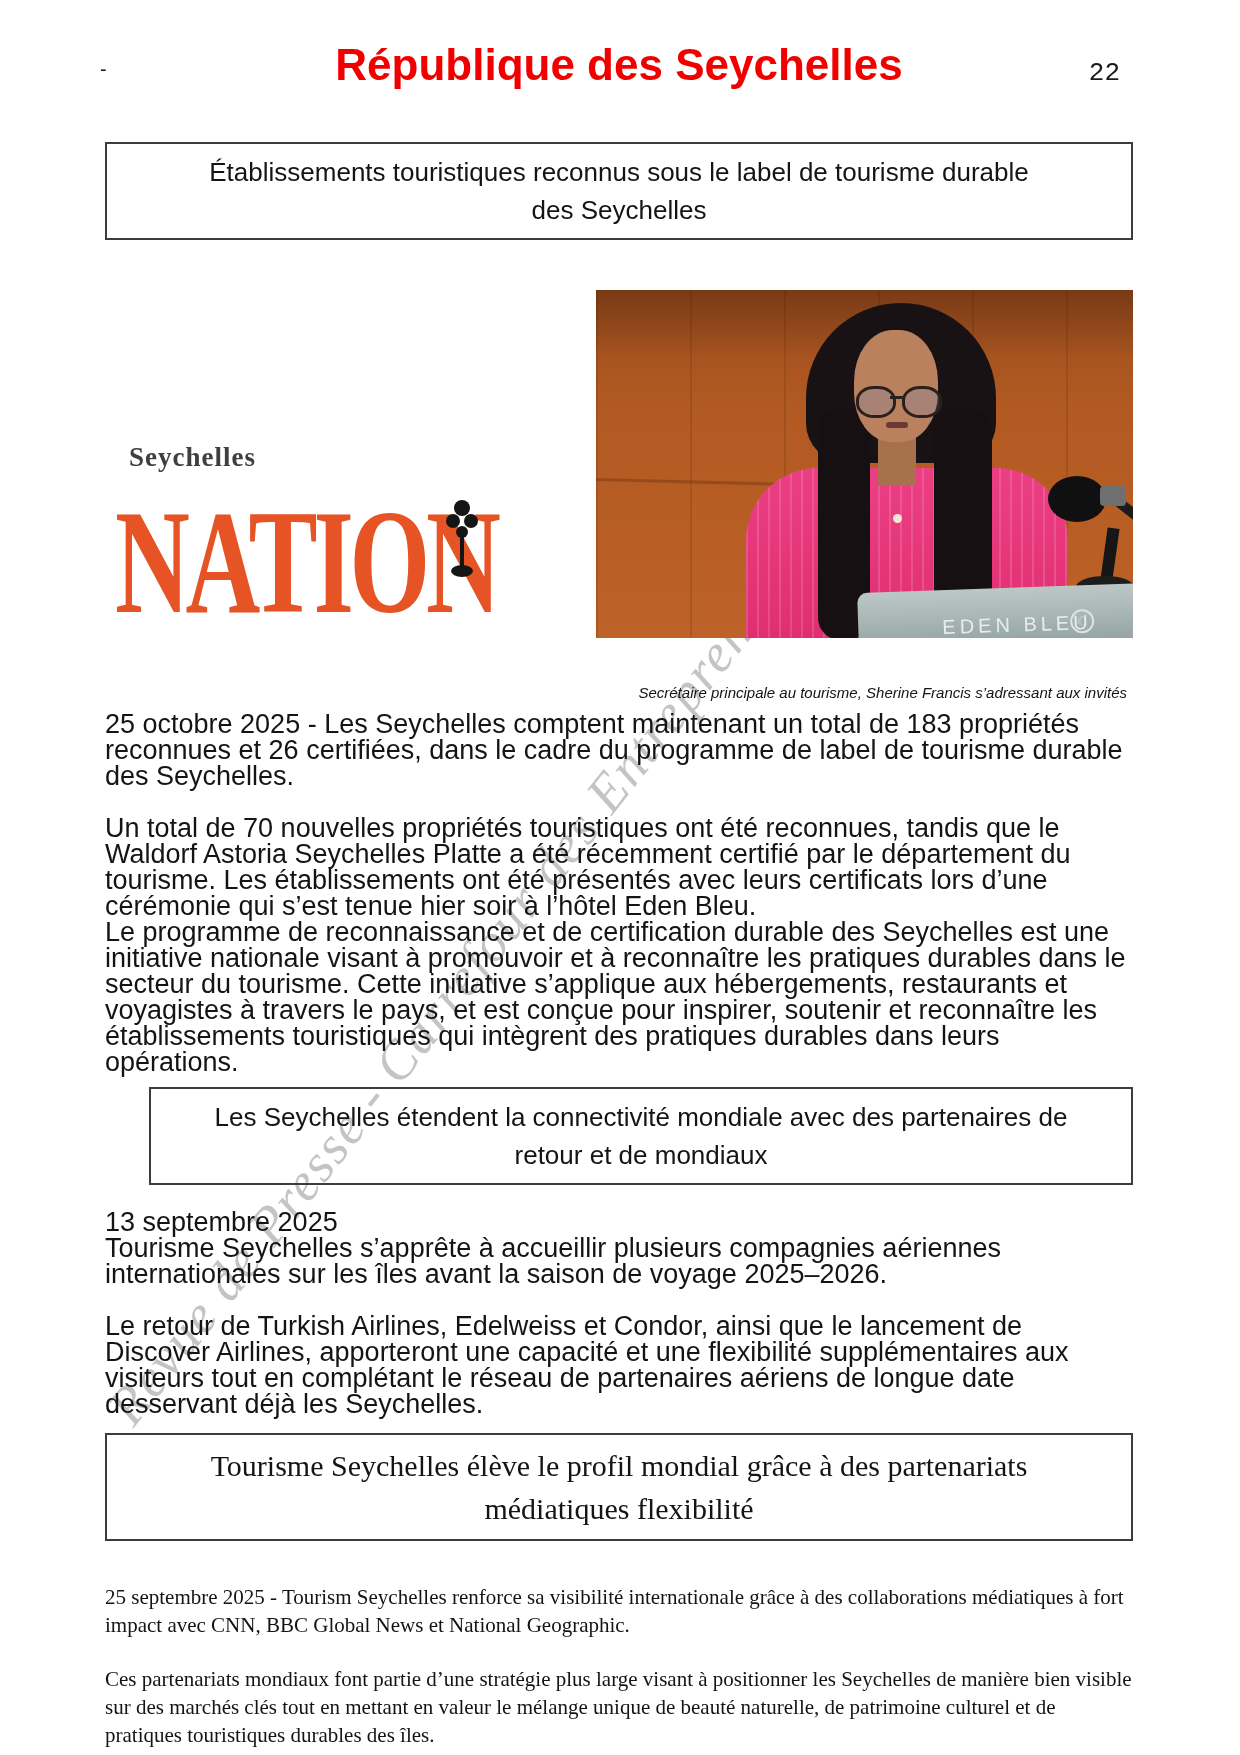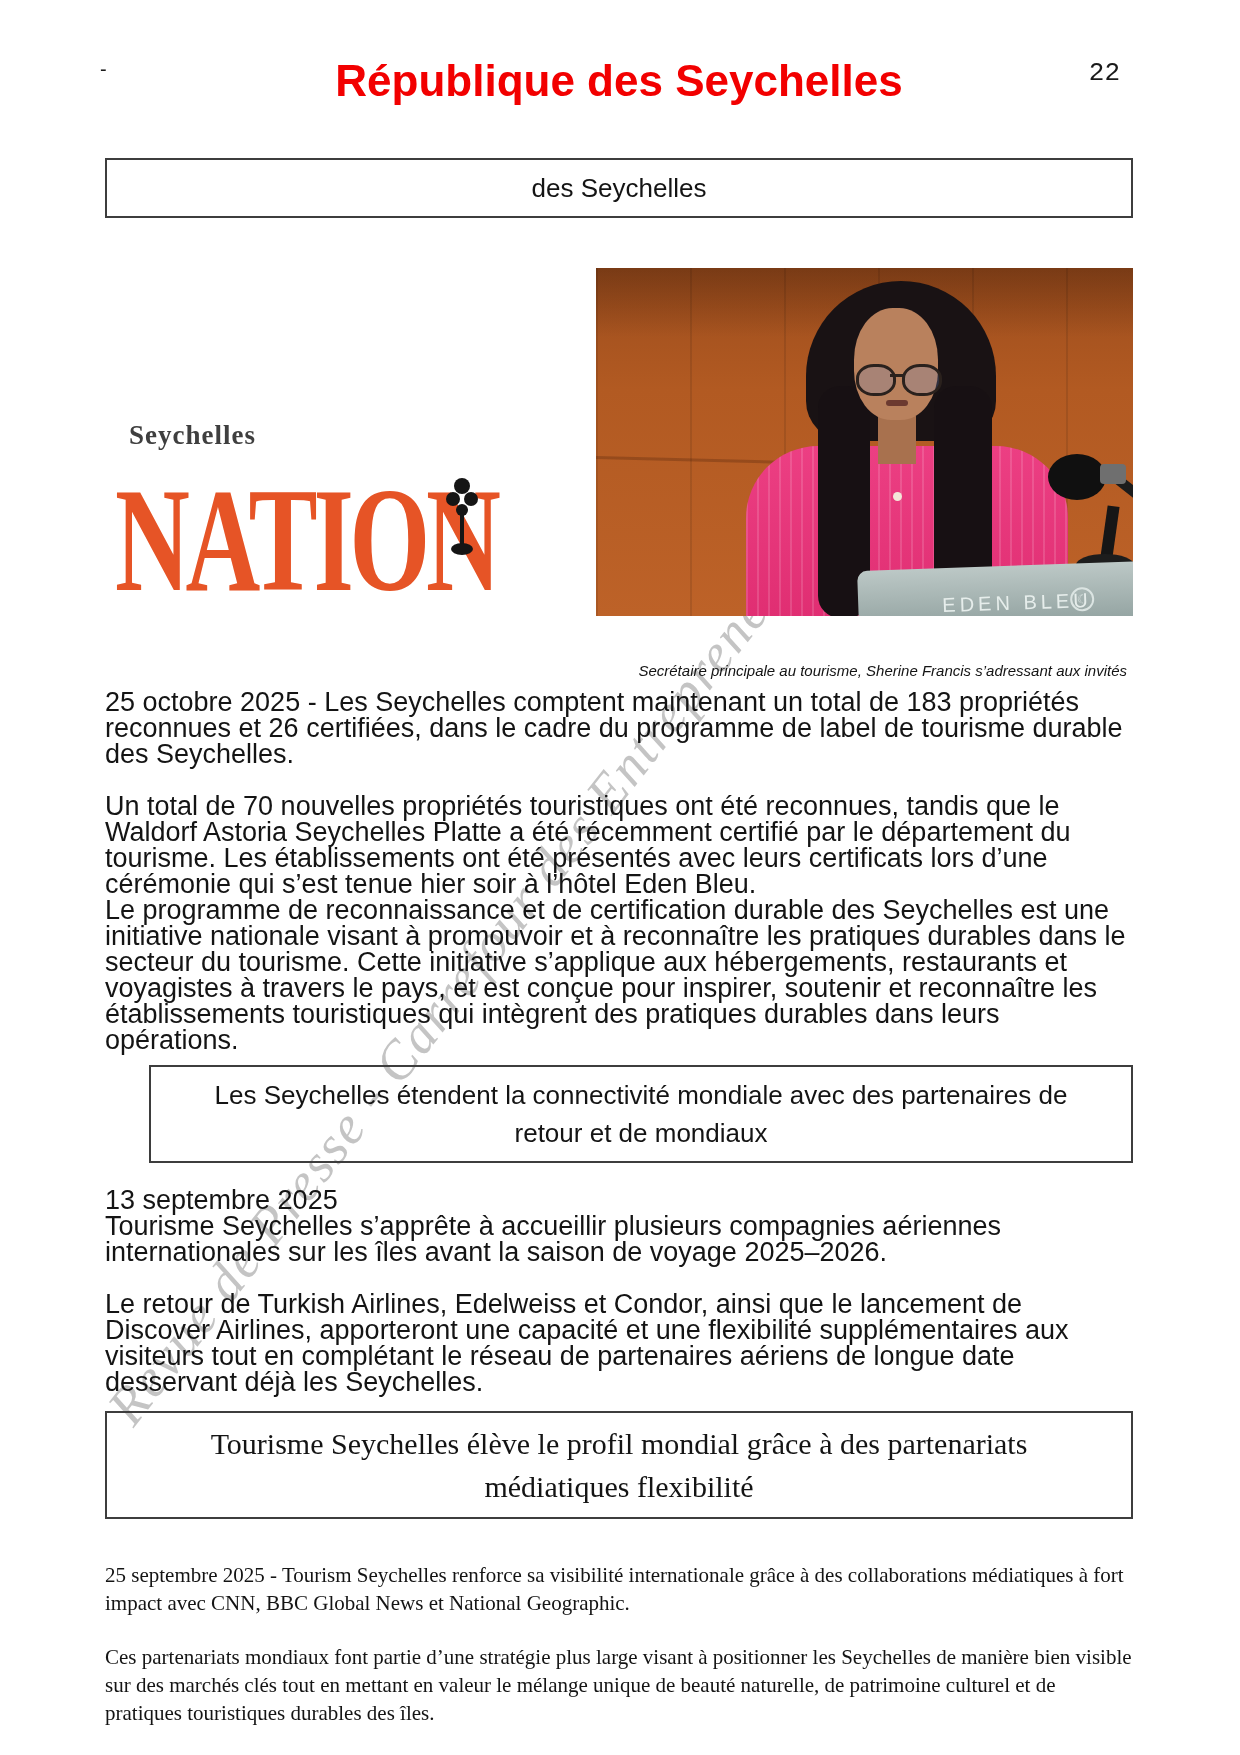--- a/index.html
+++ b/index.html
@@ -20,21 +20,21 @@
     font-style:italic;font-size:54px;letter-spacing:2px;
     color:#8a8a8a;opacity:.5;white-space:nowrap;
     z-index:1;pointer-events:none;
   }
   
   .corner-dash{position:absolute;left:100px;top:58px;font-size:20px;z-index:3;}
   .page-number{position:absolute;right:120px;top:58px;font-family:Liberation Mono, monospace;font-size:26px;z-index:3;}
   
   .content{position:relative;z-index:2;margin:0 107px 0 105px;}
   .main-title{
-    margin:16px;padding-top:39px;text-align:center;
+    margin:0;padding-top:39px;text-align:center;
     font-size:44px;font-weight:bold;color:#f20000;
     line-height:1.2;
   }
   .headline-box{
     margin-top:50px;border:2px solid #3d3d3d;background:transparent;
     text-align:center;padding:9px 14px;
   }
   .headline-box .hl{display:block;font-size:26px;line-height:38px;color:#141414;}
   .headline-box.serif .hl{font-family:"Liberation Serif",serif;font-size:30px;line-height:43px;}
   .headline-box.box2{margin-top:12px;margin-left:44px;}
@@ -125,20 +125,21 @@
   <div class="watermark">Revue de Presse - Carrefour des Entrepreneurs de</div>
 
   <div class="corner-dash">-</div>
   <div class="page-number">22</div>
 
   <div class="content">
 
     <h1 class="main-title">République des Seychelles</h1>
 
     <div class="headline-box box1">
+      <span class="hl">Établissements touristiques reconnus sous le label de tourisme durable</span>
       <span class="hl">des Seychelles</span>
     </div>
 
     <div class="media-row">
       <div class="logo-block">
         <span class="logo-seychelles">Seychelles</span>
         <span class="logo-nation">NATION</span>
         <span class="logo-emblem">
           <svg width="40" height="95" viewBox="0 0 40 95">
             <g fill="#151515">

